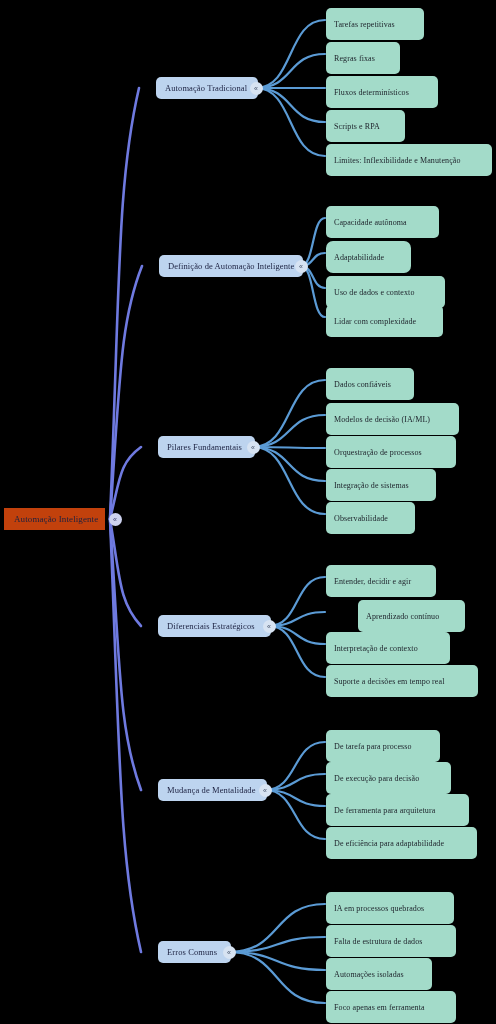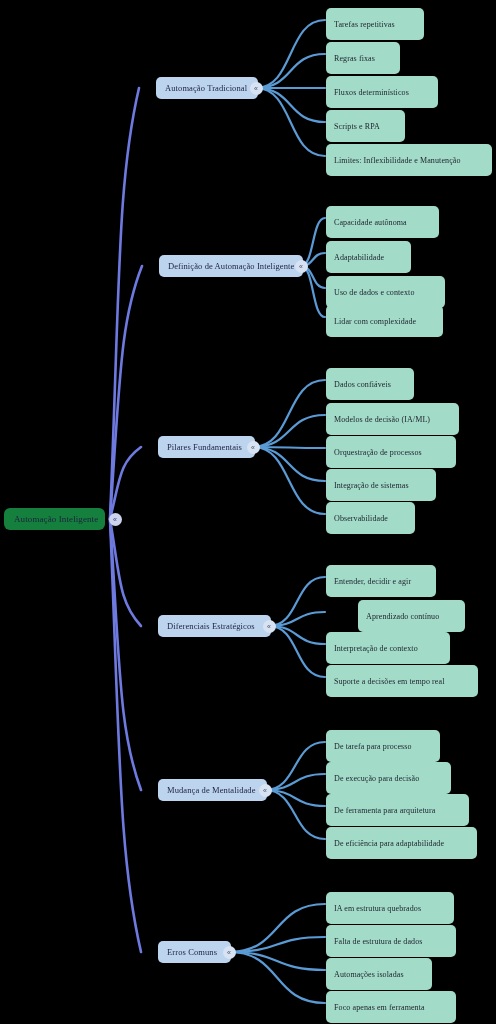--- a/index.html
+++ b/index.html
@@ -26,25 +26,25 @@
   .node {
     position: absolute;
     box-sizing: border-box;
     display: flex;
     align-items: center;
     border-radius: 5px;
     white-space: nowrap;
     letter-spacing: 0.1px;
   }
   .node-root {
-    background: #15803d;
+    background: #c2410c;
     color: #1c2140;
     font-size: 9px;
     padding: 0 10px;
-    border-radius: 6px;
+    border-radius: 0;
   }
   .node-branch {
     background: #bdd4ef;
     color: #1c2140;
     font-size: 8.5px;
     padding: 0 9px;
     margin-left: 16px;
   }
   .node-leaf {
     background: #a3dbc9;
@@ -132,21 +132,21 @@
       <div class="node node-leaf" style="left: 326px; top: 144px; width: 166px; height: 16px;">
         <span>Limites: Inflexibilidade e Manutenção</span>
       </div>
       <div class="node node-branch" style="left: 143px; top: 255px; width: 144px; height: 22px;">
         <span>Definição de Automação Inteligente</span>
       </div>
       <div class="toggle" style="left: 294.5px; top: 259.5px;">«</div>
       <div class="node node-leaf" style="left: 326px; top: 206px; width: 113px; height: 24px;">
         <span>Capacidade autônoma</span>
       </div>
-      <div class="node node-leaf" style="left: 326px; top: 241px; width: 85px; height: 24px;">
+      <div class="node node-leaf" style="left: 326px; top: 241px; width: 85px; height: 24px; border-radius: 7px;">
         <span>Adaptabilidade</span>
       </div>
       <div class="node node-leaf" style="left: 326px; top: 276px; width: 119px; height: 14px;">
         <span>Uso de dados e contexto</span>
       </div>
       <div class="node node-leaf" style="left: 326px; top: 305px; width: 117px; height: 24px; text-align: center;">
         <span>Lidar com complexidade</span>
       </div>
       <div class="node node-branch" style="left: 142px; top: 436px; width: 97px; height: 22px;">
         <span>Pilares Fundamentais</span>
@@ -197,21 +197,21 @@
         <span>De ferramenta para arquitetura</span>
       </div>
       <div class="node node-leaf" style="left: 326px; top: 827px; width: 151px; height: 24px;">
         <span>De eficiência para adaptabilidade</span>
       </div>
       <div class="node node-branch" style="left: 142px; top: 941px; width: 73px; height: 22px;">
         <span>Erros Comuns</span>
       </div>
       <div class="toggle" style="left: 222.5px; top: 945.5px;">«</div>
       <div class="node node-leaf" style="left: 326px; top: 892px; width: 128px; height: 24px;">
-        <span>IA em estrutura quebrados</span>
+        <span>IA em processos quebrados</span>
       </div>
       <div class="node node-leaf" style="left: 326px; top: 925px; width: 130px; height: 24px;">
         <span>Falta de estrutura de dados</span>
       </div>
       <div class="node node-leaf" style="left: 326px; top: 958px; width: 106px; height: 24px;">
         <span>Automações isoladas</span>
       </div>
       <div class="node node-leaf" style="left: 326px; top: 991px; width: 130px; height: 24px;">
         <span>Foco apenas em ferramenta</span>
       </div>

